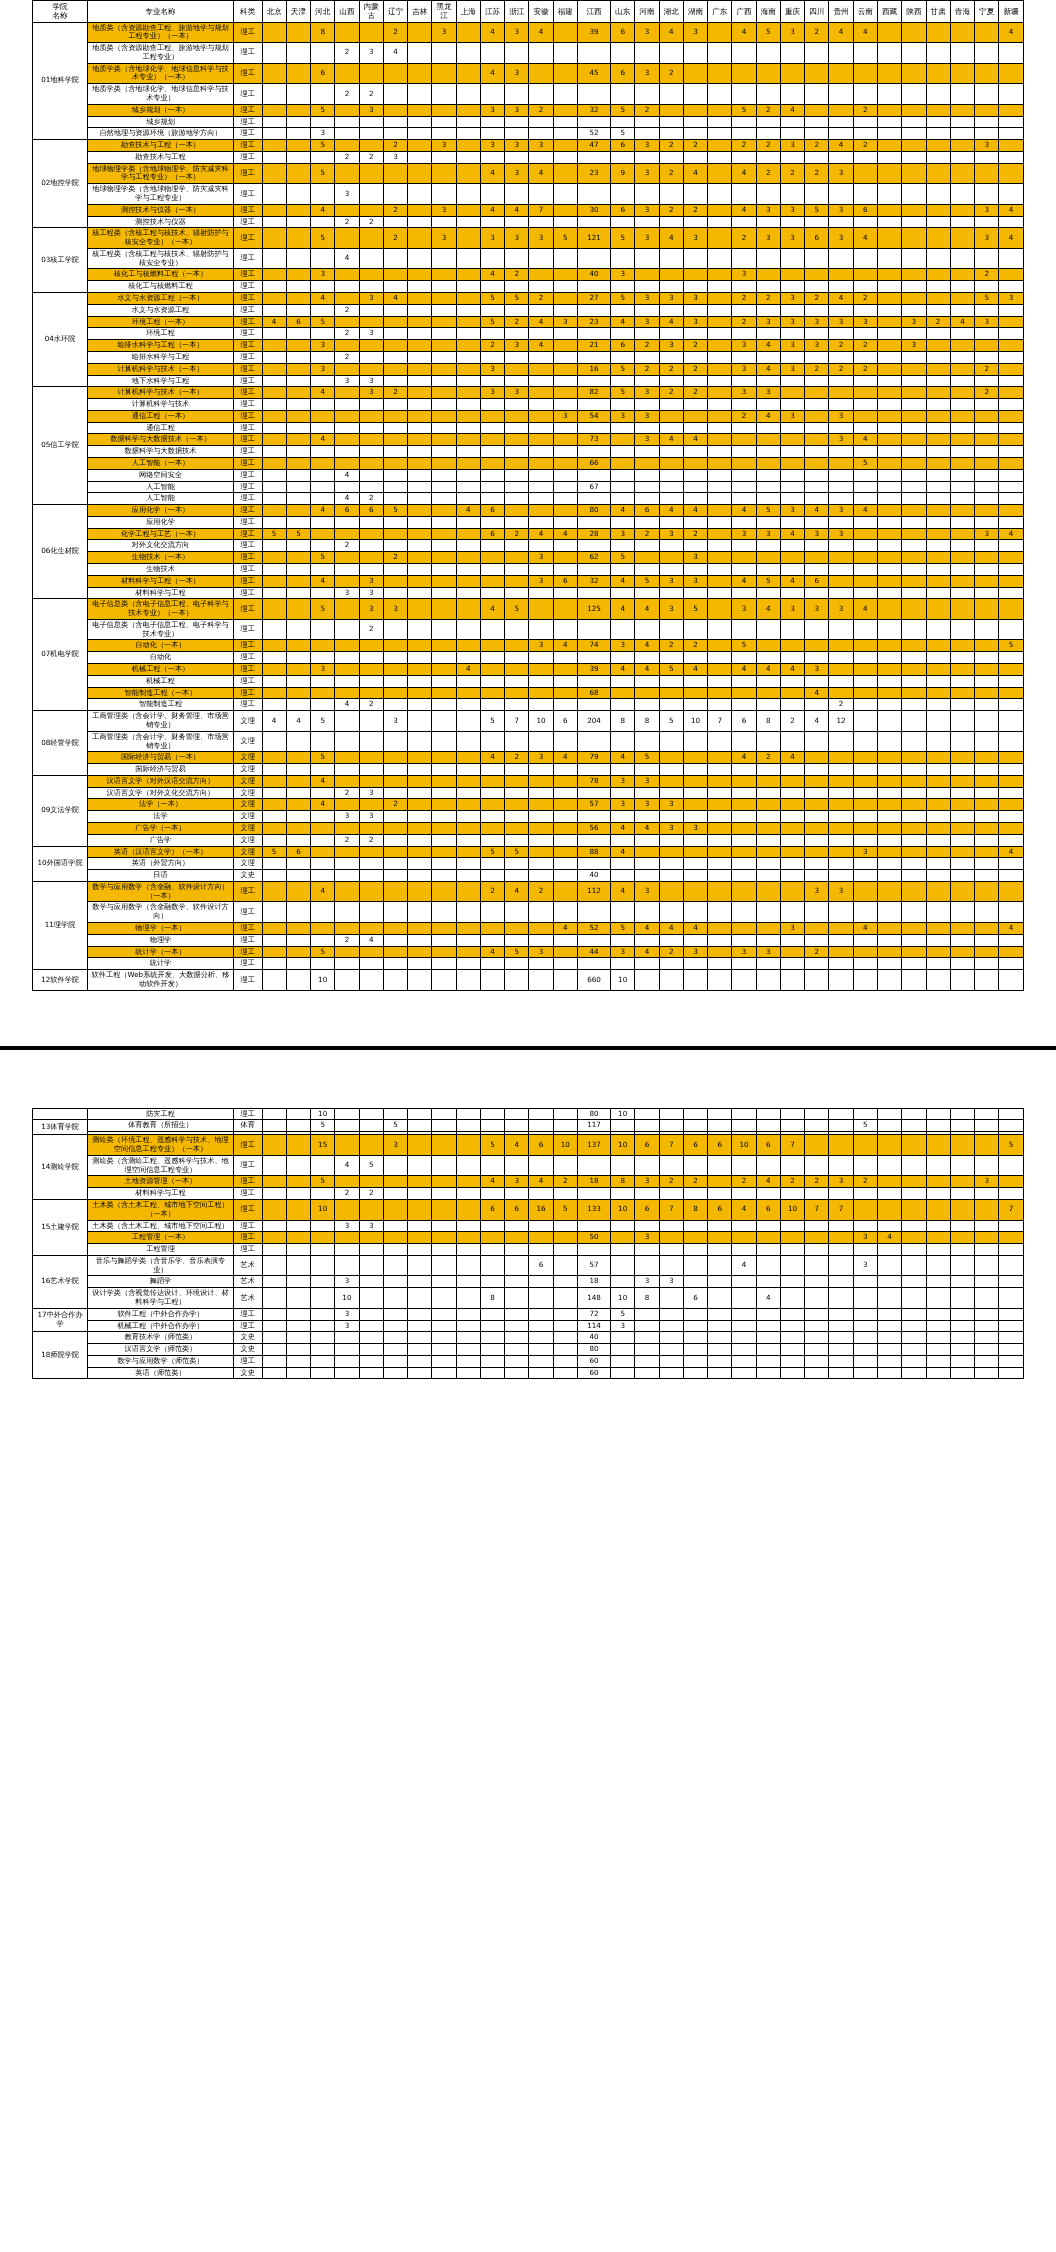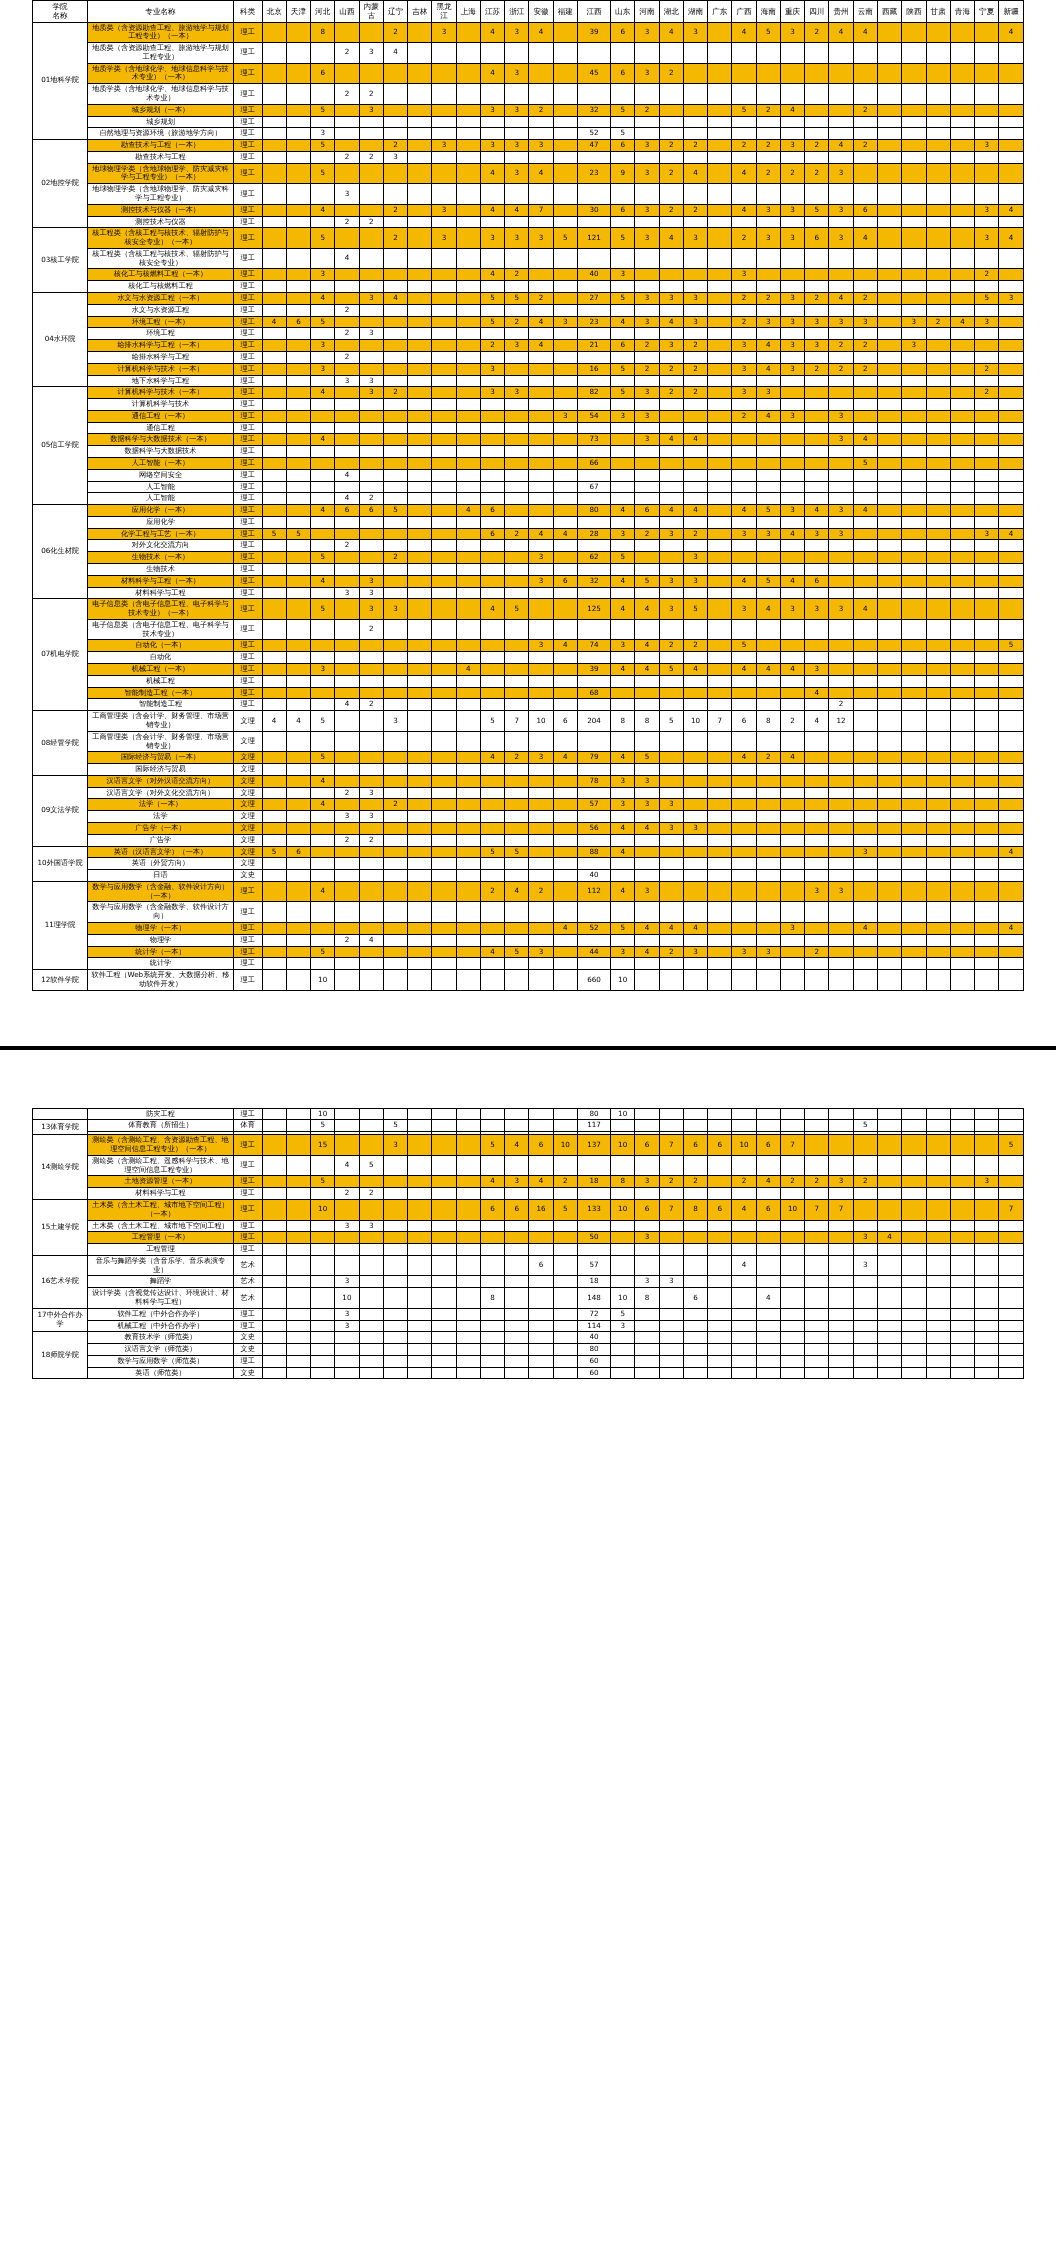--- a/index.html
+++ b/index.html
@@ -2756,21 +2756,21 @@
           <td class="num"></td>
           <td class="num"></td>
           <td class="num"></td>
           <td class="num"></td>
           <td class="num"></td>
           <td class="num"></td>
           <td class="num"></td>
         </tr>
         <tr>
           <td rowspan="4" class="college">14测绘学院</td>
-          <td class="major hl">测绘类（含测绘工程、含资源勘查工程、地理空间信息工程专业）（一本）</td>
+          <td class="major hl">测绘类（环境工程、遥感科学与技术、地理空间信息工程专业）（一本）</td>
           <td class="hl">理工</td>
           <td class="hl"></td>
           <td class="hl"></td>
           <td class="hl">15</td>
           <td class="hl"></td>
           <td class="hl"></td>
           <td class="hl">3</td>
           <td class="hl"></td>
           <td class="hl"></td>
           <td class="hl"></td>

